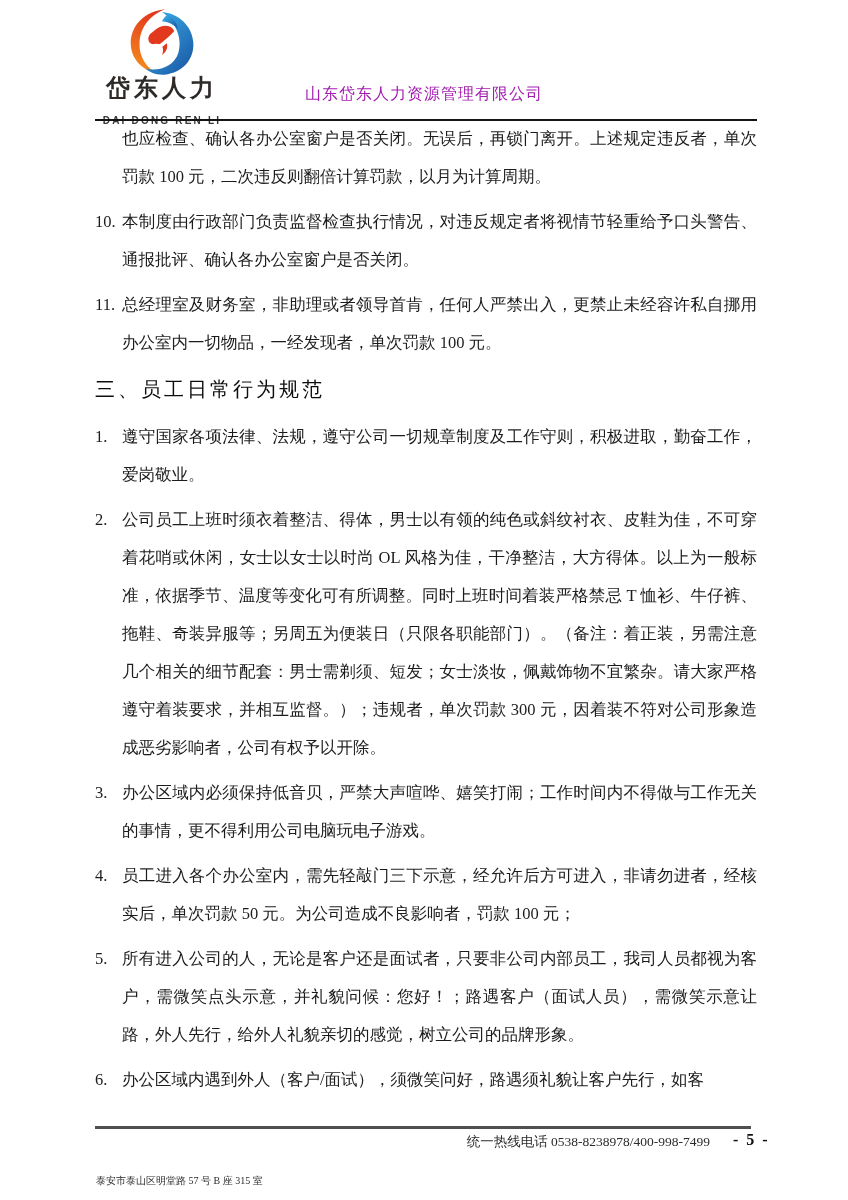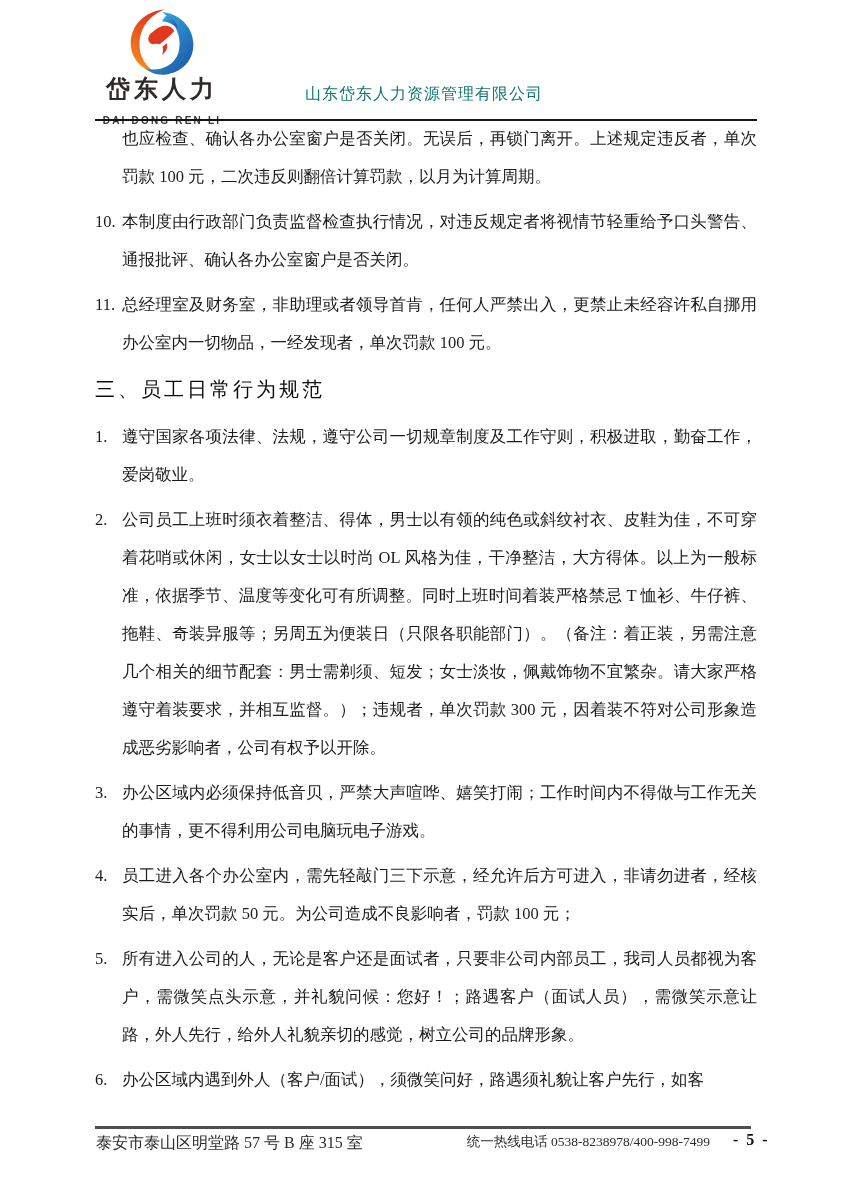--- a/index.html
+++ b/index.html
@@ -11,30 +11,30 @@
   }
   .page{position:absolute;inset:0;background:#ffffff;}
 
   
   .header{position:absolute;left:0;top:0;width:848px;height:122px;}
   .logo{position:absolute;left:96px;top:8px;width:132px;text-align:center;}
   .logo-mark{display:block;margin:0 auto;width:78px;height:68px;}
   .logo-cn{
     display:block;font-weight:bold;font-size:24px;letter-spacing:4px;
     color:#2e2a28;line-height:1.05;margin-top:0;white-space:nowrap;
-    font-family:Liberation Sans, sans-serif;
+    font-family:Liberation Serif, serif;
   }
   .logo-en{
     display:block;font-size:10px;font-weight:bold;letter-spacing:2.2px;
     color:#3a3633;white-space:nowrap;margin-top:14px;
     font-family:"Liberation Sans","DejaVu Sans",sans-serif;
   }
   .company-name{
     position:absolute;left:305px;top:84px;font-size:16px;letter-spacing:1px;
-    color:#0f766e;white-space:nowrap;
+    color:#a21caf;white-space:nowrap;
   }
   .header-rule{
     position:absolute;left:95px;top:119px;width:662px;height:2px;background:#141414;
   }
 
   
   .doc-body{
     position:absolute;left:95px;top:120px;width:662px;
     font-size:16.5px;line-height:38px;
     text-align:justify;text-justify:inter-ideograph;
@@ -47,21 +47,21 @@
     font-size:20px;font-weight:normal;color:#0d0d0d;letter-spacing:3px;
     line-height:30px;margin:12px 0 14px 0;text-align:left;
     font-family:"Liberation Sans","DejaVu Sans",sans-serif;
   }
 
   
   .footer-rule{
     position:absolute;left:95px;top:1126px;width:656px;height:3px;background:#4f4f4f;
   }
   .footer-address{
-    position:absolute;left:96px;top:1133px;font-size:16px;color:#2b2b2b;white-space:nowrap;
+    position:absolute;left:96px;top:1174px;font-size:10px;color:#2b2b2b;white-space:nowrap;
   }
   .footer-hotline{
     position:absolute;right:138px;top:1133px;font-size:13.5px;color:#2b2b2b;white-space:nowrap;
   }
   .page-number{
     position:absolute;left:733px;top:1131px;font-size:16px;font-weight:bold;
     color:#111;letter-spacing:2px;white-space:nowrap;
   }
 </style>
 </head>

